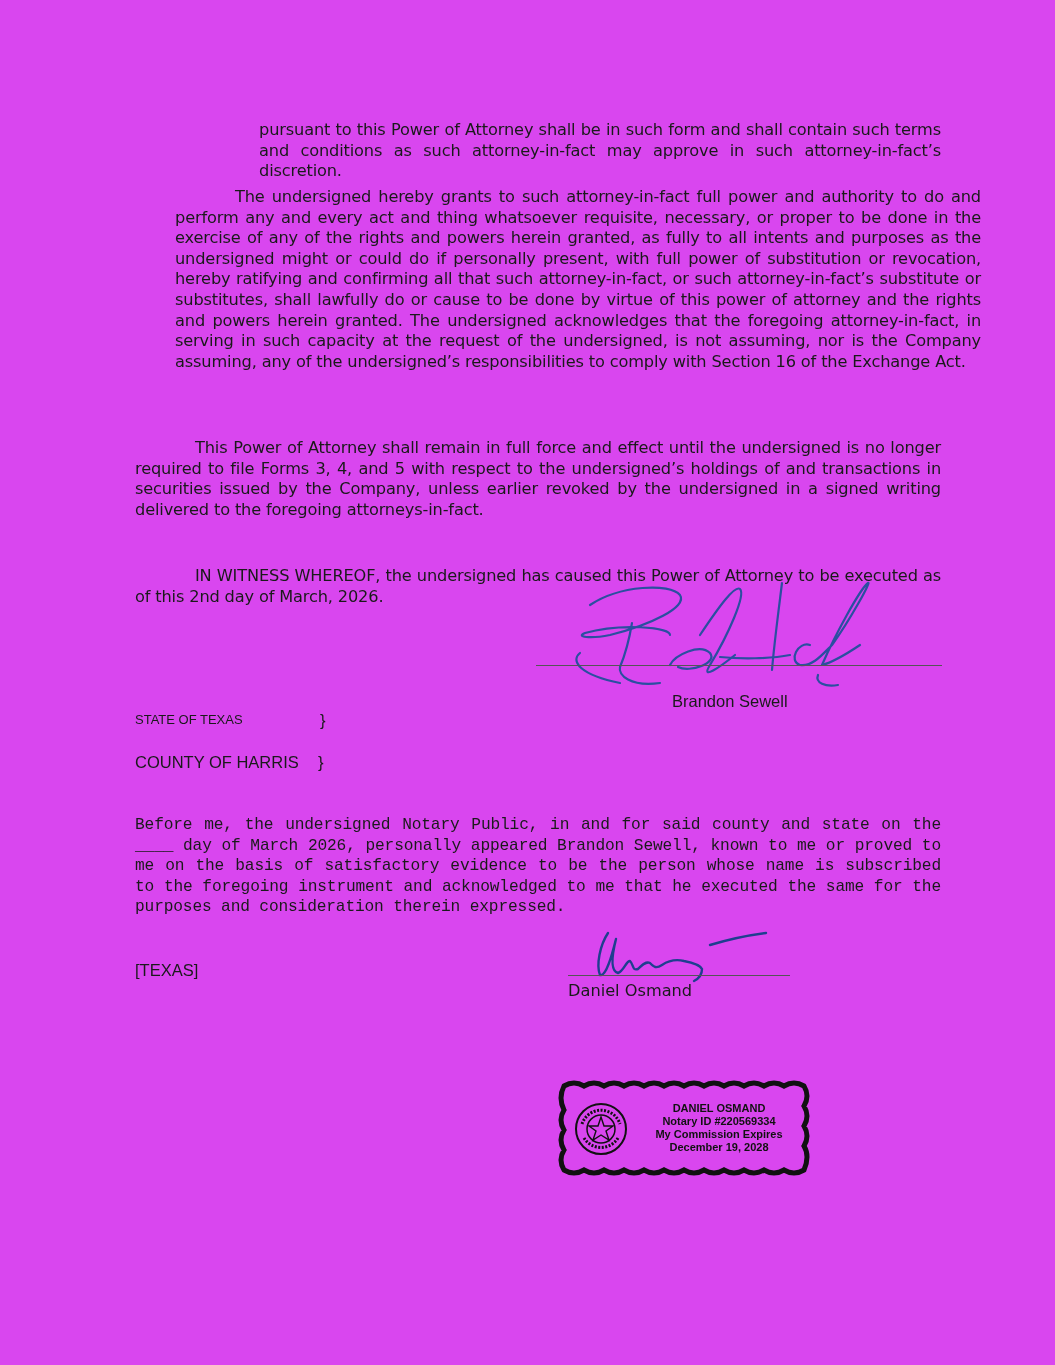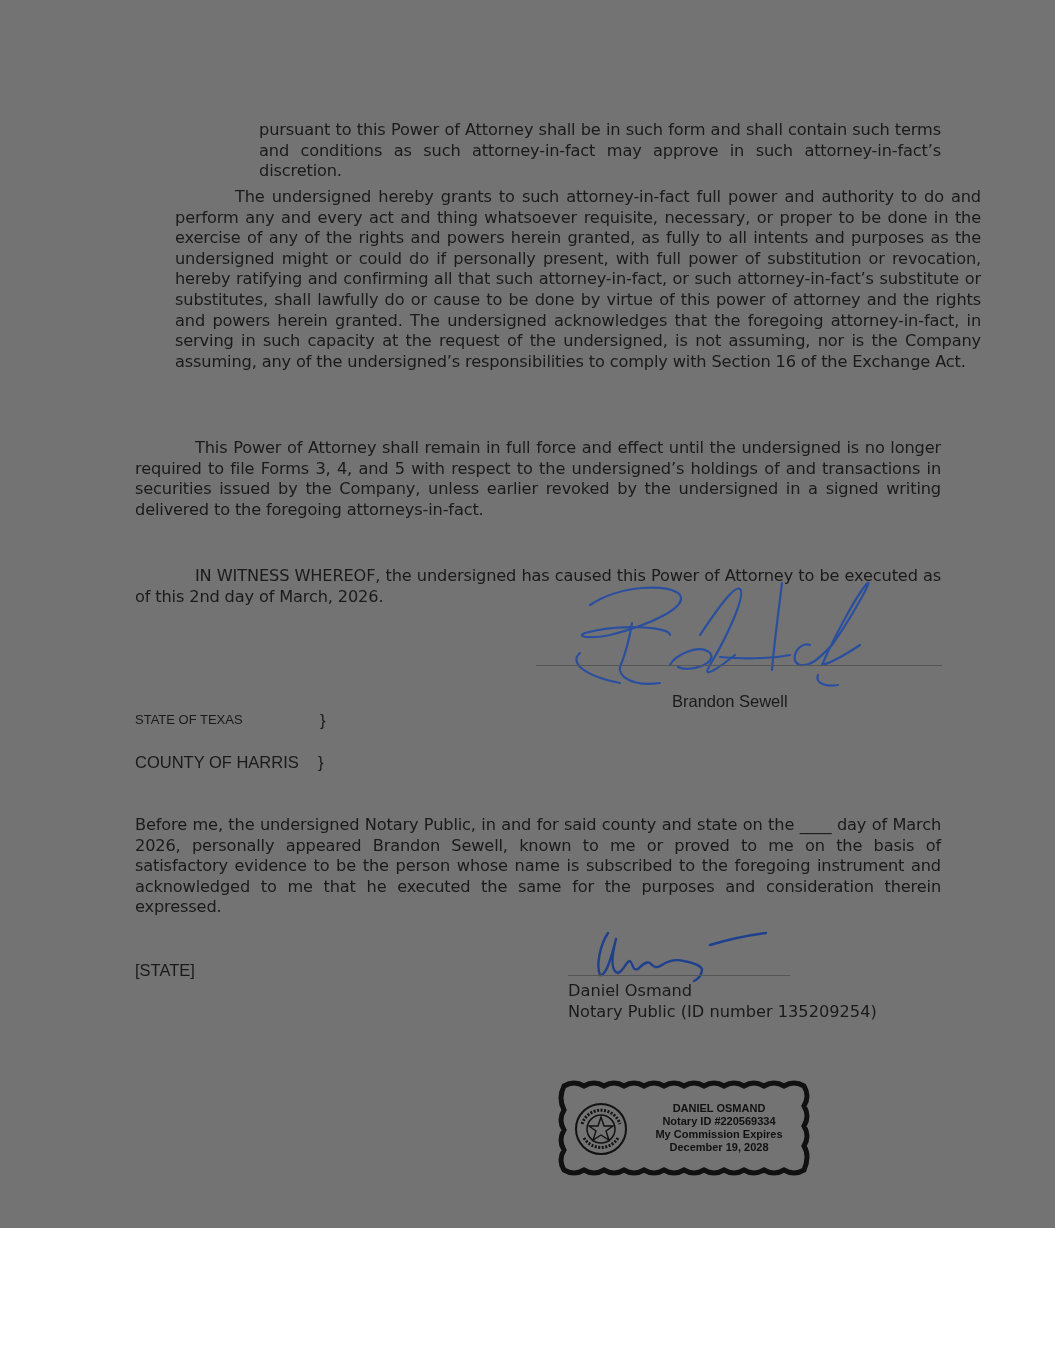--- a/index.html
+++ b/index.html
@@ -1,24 +1,24 @@
 <!DOCTYPE html>
 <html><head>
   <meta charset="utf-8">
   <style>
     html, body { margin: 0; padding: 0; background: #ffffff; }
     body { width: 1055px; height: 1365px; position: relative; overflow: hidden; color: #1a1a1a; font-family: "DejaVu Sans", sans-serif; }
-    .page { position: absolute; left: 0; top: 0; width: 1055px; height: 1228px; background: #737373; }
+    .page { position: absolute; left: 0; top: 0; width: 1055px; height: 1365px; background: #d946ef; }
     .p { position: absolute; font-size: 16.2px; line-height: 20.6px; text-align: justify; letter-spacing: -0.15px; }
     .p .indent { display: inline-block; width: 60px; }
     .p1 { left: 259px; top: 120px; width: 682px; }
     .p2 { left: 135px; top: 187px; width: 806px; margin-left: 40px; }
     .p3 { left: 135px; top: 438px; width: 806px; }
     .p4 { left: 135px; top: 566px; width: 806px; }
-    .p5 { left: 135px; top: 815px; width: 806px; }
+    .p5 { left: 135px; top: 815px; width: 806px; font-family: Liberation Mono, monospace; }
     .line { position: absolute; height: 1px; background: #555; }
     .sig-line-1 { left: 536px; top: 665px; width: 406px; }
     .sig-line-2 { left: 568px; top: 975px; width: 222px; }
     .label { position: absolute; font-size: 16px; line-height: 20px; white-space: nowrap; }
     .signer-name { left: 672px; top: 671px; font-family: "Liberation Sans", sans-serif; font-size: 16.5px; margin-top: 20px; }
     .venue-state { left: 135px; top: 710px; font-family: "Liberation Sans", sans-serif; font-size: 13px; }
     .venue-county { left: 135px; top: 752px; font-family: "Liberation Sans", sans-serif; font-size: 16.5px; }
     .brace-1 { left: 320px; top: 710px; font-family: "Liberation Sans", sans-serif; font-size: 16.5px; }
     .brace-2 { left: 318px; top: 752px; font-family: "Liberation Sans", sans-serif; font-size: 16.5px; }
     .seal-label { left: 135px; top: 960px; font-family: "Liberation Sans", sans-serif; font-size: 16.5px; }
@@ -58,31 +58,30 @@
   <div class="line sig-line-1"></div>
   <div class="label signer-name">Brandon Sewell</div>
 
   <div class="label venue-state">STATE OF TEXAS</div>
   <div class="label brace-1">}</div>
   <div class="label venue-county">COUNTY OF HARRIS</div>
   <div class="label brace-2">}</div>
 
   <div class="p p5">Before me, the undersigned Notary Public, in and for said county and state on the ____ day of March 2026, personally appeared Brandon Sewell, known to me or proved to me on the basis of satisfactory evidence to be the person whose name is subscribed to the foregoing instrument and acknowledged to me that he executed the same for the purposes and consideration therein expressed.</div>
 
-  <div class="label seal-label">[STATE]</div>
+  <div class="label seal-label">[TEXAS]</div>
 
   <svg class="signature sig-2" viewBox="0 0 200 60" fill="none" stroke="#1f3f8f" stroke-width="2.4" stroke-linecap="round" stroke-linejoin="round">
     <path d="M18 8 C10 20, 6 40, 10 50 C16 52, 22 30, 26 14 C22 30, 20 46, 28 48 C34 46, 36 36, 40 36 C44 40, 42 46, 48 44 C52 40, 56 36, 60 38 C64 42, 66 44, 72 40 C78 36, 86 34, 94 36 C104 38, 110 40, 112 44 C112 50, 108 54, 104 56"></path>
     <path d="M120 20 C140 14, 160 10, 176 8"></path>
   </svg>
   <div class="line sig-line-2"></div>
 
   <div class="notary-block">
     <div>Daniel Osmand</div>
-    <div>Notary Public (ID number 135209254)</div>
   </div>
 
   <div class="stamp">
     <svg width="252" height="96" viewBox="0 0 252 96" style="position:absolute;left:0;top:0;">
       <path d="M6 6
                Q 16 0 26 6 Q 36 0 46 6 Q 56 0 66 6 Q 76 0 86 6 Q 96 0 106 6 Q 116 0 126 6 Q 136 0 146 6 Q 156 0 166 6 Q 176 0 186 6 Q 196 0 206 6 Q 216 0 226 6 Q 236 0 246 6
                Q 252 16 246 26 Q 252 36 246 46 Q 252 56 246 66 Q 252 76 246 90
                Q 236 96 226 90 Q 216 96 206 90 Q 196 96 186 90 Q 176 96 166 90 Q 156 96 146 90 Q 136 96 126 90 Q 116 96 106 90 Q 96 96 86 90 Q 76 96 66 90 Q 56 96 46 90 Q 36 96 26 90 Q 16 96 6 90
                Q 0 80 6 70 Q 0 60 6 50 Q 0 40 6 30 Q 0 18 6 6 Z" fill="none" stroke="#111" stroke-width="5"></path>
     </svg>

